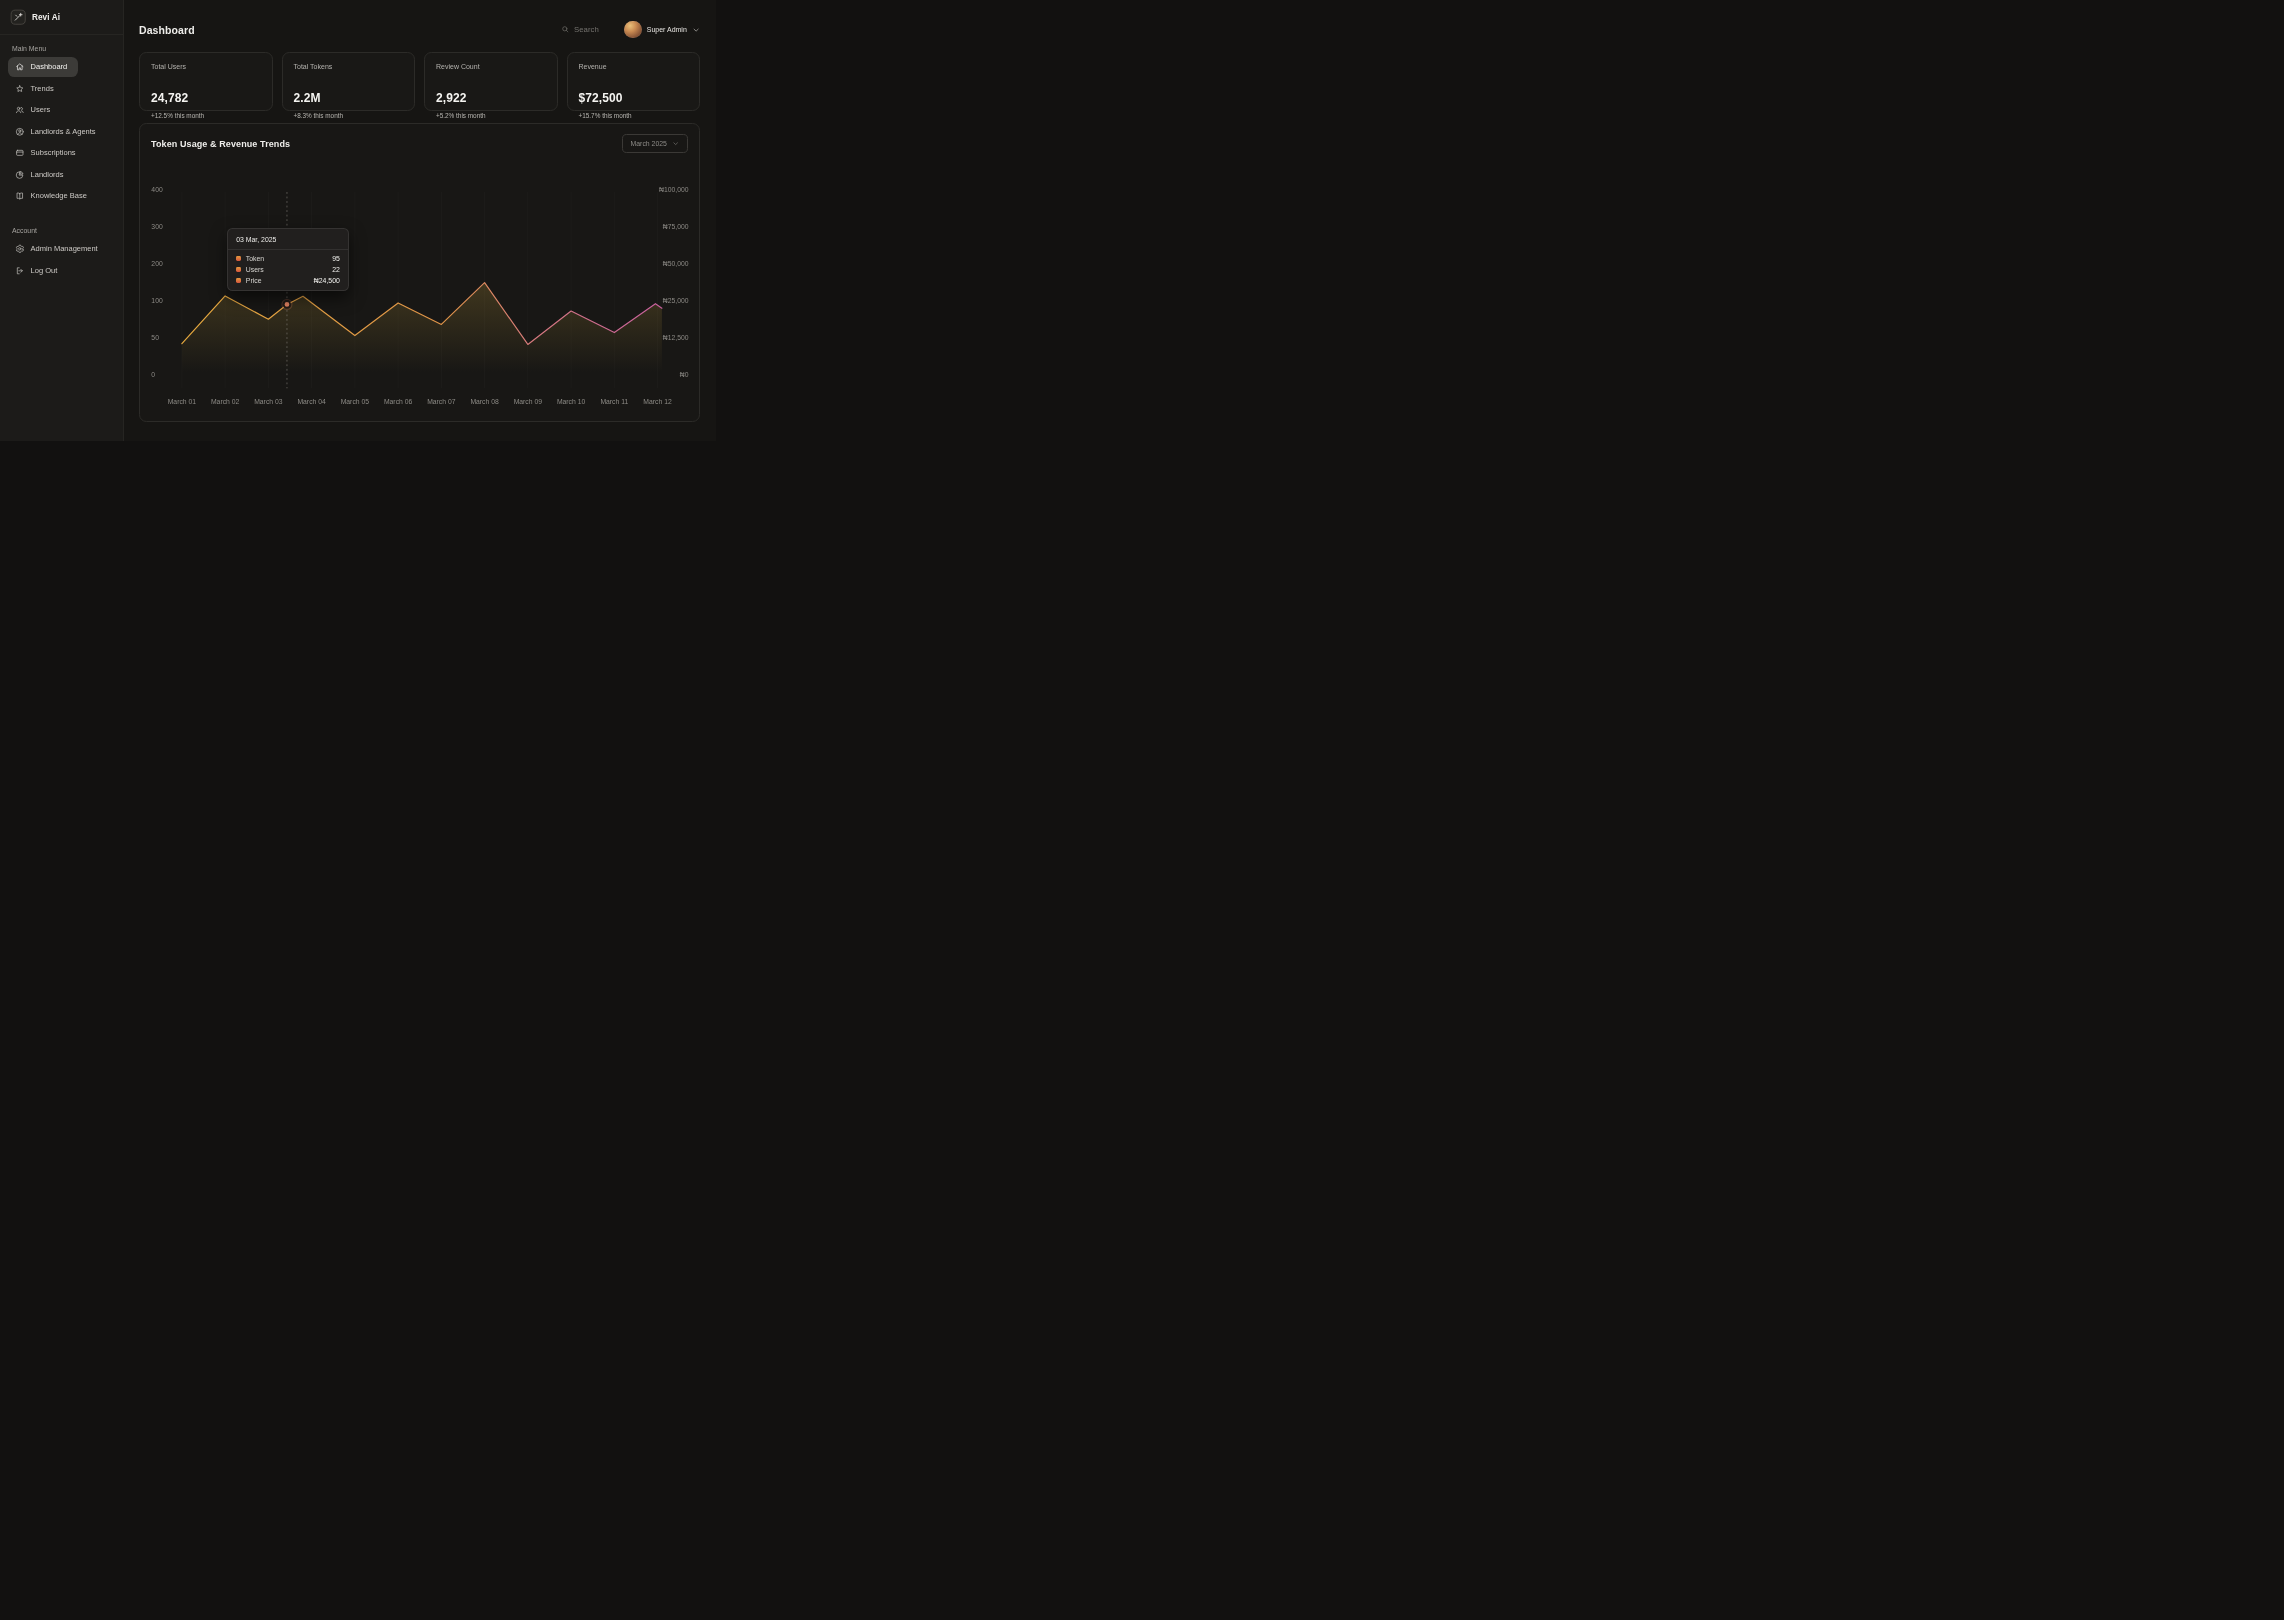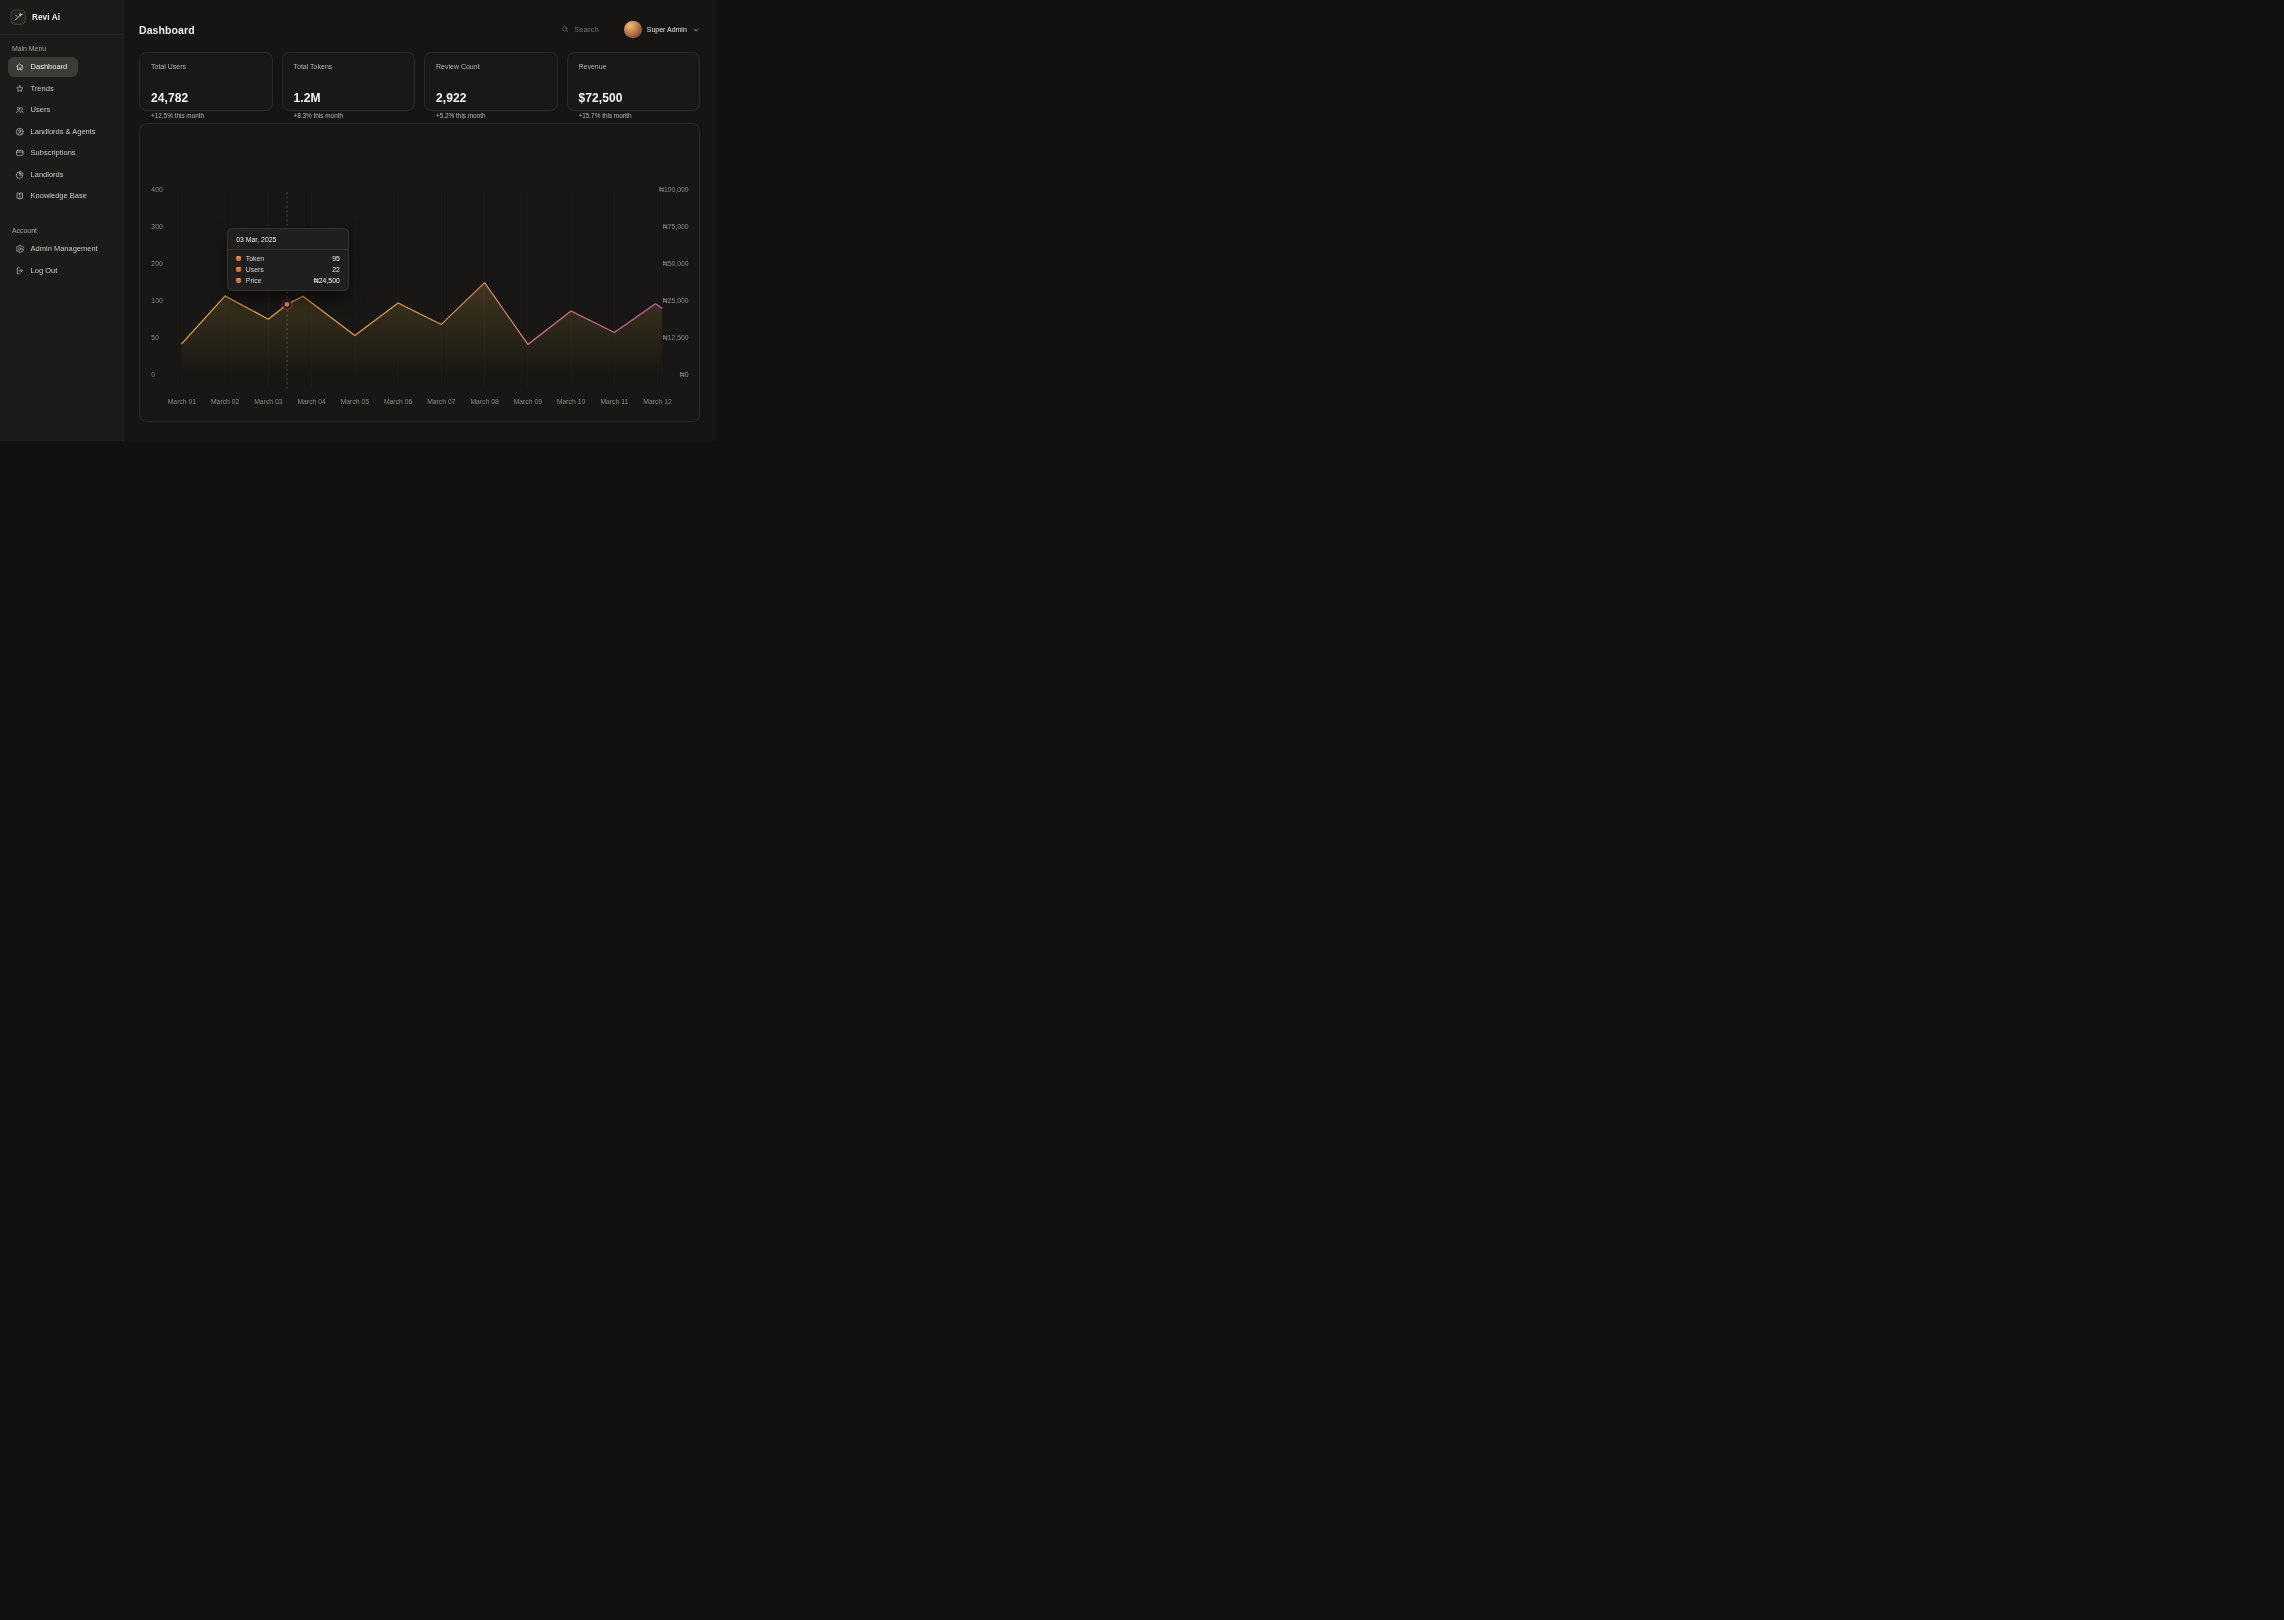--- a/index.html
+++ b/index.html
@@ -200,36 +200,47 @@
     </header>
 
     <section class="stats">
       <div class="stat-card">
         <div class="stat-label">Total Users</div>
         <div class="stat-value">24,782</div>
         <div class="stat-delta">+12.5% this month</div>
       </div>
       <div class="stat-card">
         <div class="stat-label">Total Tokens</div>
-        <div class="stat-value">1.2M</div>
+        <div class="stat-value">2.2M</div>
         <div class="stat-delta">+8.3% this month</div>
       </div>
       <div class="stat-card">
         <div class="stat-label">Review Count</div>
         <div class="stat-value">2,922</div>
         <div class="stat-delta">+5.2% this month</div>
       </div>
       <div class="stat-card">
         <div class="stat-label">Revenue</div>
         <div class="stat-value">$72,500</div>
         <div class="stat-delta">+15.7% this month</div>
       </div>
     </section>
 
     <section class="chart-card">
+      <div class="chart-head">
+        <h2 class="chart-title">Token Usage &amp; Revenue Trends</h2>
+        <div class="period-select">
+          <span>March 2025</span>
+          <span class="chev">
+            <svg viewBox="0 0 24 24" fill="none" stroke="currentColor" stroke-width="1.8" stroke-linecap="round" stroke-linejoin="round">
+                <path d="M6 9.3l6 5.8 6-5.8"></path>
+              </svg>
+          </span>
+        </div>
+      </div>
 
       <svg id="chart-svg" viewBox="0 0 1228 655" preserveAspectRatio="none">
         <defs>
           <linearGradient id="lineGrad" x1="0" y1="0" x2="1" y2="0">
               <stop offset="0%" stop-color="#e7aa3e"></stop>
               <stop offset="55%" stop-color="#df9348"></stop>
               <stop offset="74%" stop-color="#d57880"></stop>
               <stop offset="100%" stop-color="#c75f9e"></stop>
             </linearGradient>
           <linearGradient id="areaGrad" x1="0" y1="0" x2="0" y2="1">

